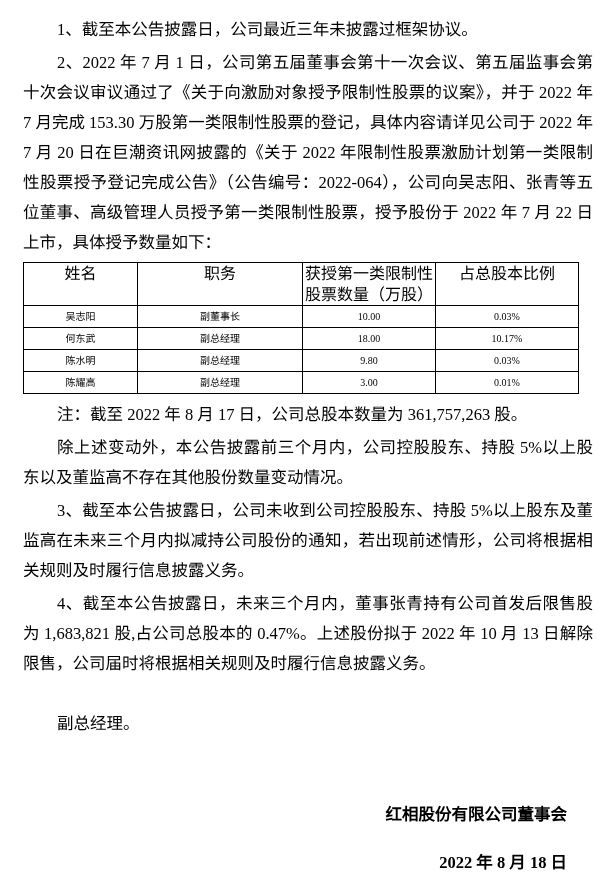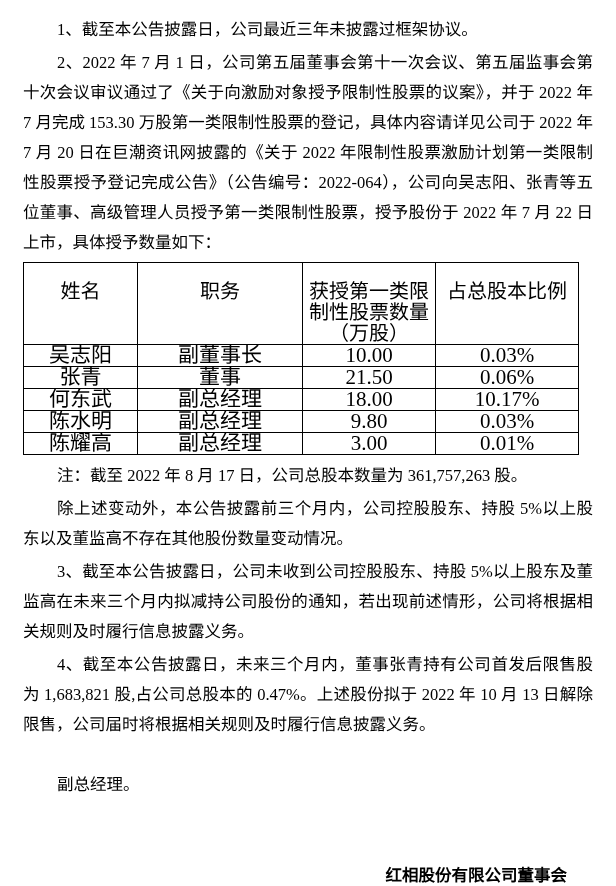--- a/index.html
+++ b/index.html
@@ -32,28 +32,28 @@
     border: 1px solid #000000;
     text-align: center;
     padding: 0;
     overflow: hidden;
   }
   .grant-table th {
     font-weight: normal;
     vertical-align: top;
     height: 42px;
     line-height: 21px;
-    padding-top: 18px;
-    font-size: 20px;
+    padding-top: 0;
+    font-size: 16px;
     word-break: break-all;
   }
   .grant-table td {
     height: 21px;
     line-height: 21px;
-    font-size: 21px;
+    font-size: 10px;
     vertical-align: middle;
     text-align: center;
   }
   .note-para { margin-top: 6px; }
   .p4-para { }
   .closing-para { margin-top: 30px; }
   .signature {
     margin-top: 60px;
     text-align: right;
     font-weight: bold;
@@ -90,26 +90,20 @@
       </tr>
     </thead>
     <tbody>
       <tr>
         <td>吴志阳</td>
         <td>副董事长</td>
         <td>10.00</td>
         <td>0.03%</td>
       </tr>
       <tr>
-        <td>张青</td>
-        <td>董事</td>
-        <td>21.50</td>
-        <td>0.06%</td>
-      </tr>
-      <tr>
         <td>何东武</td>
         <td>副总经理</td>
         <td>18.00</td>
         <td>10.17%</td>
       </tr>
       <tr>
         <td>陈水明</td>
         <td>副总经理</td>
         <td>9.80</td>
         <td>0.03%</td>

